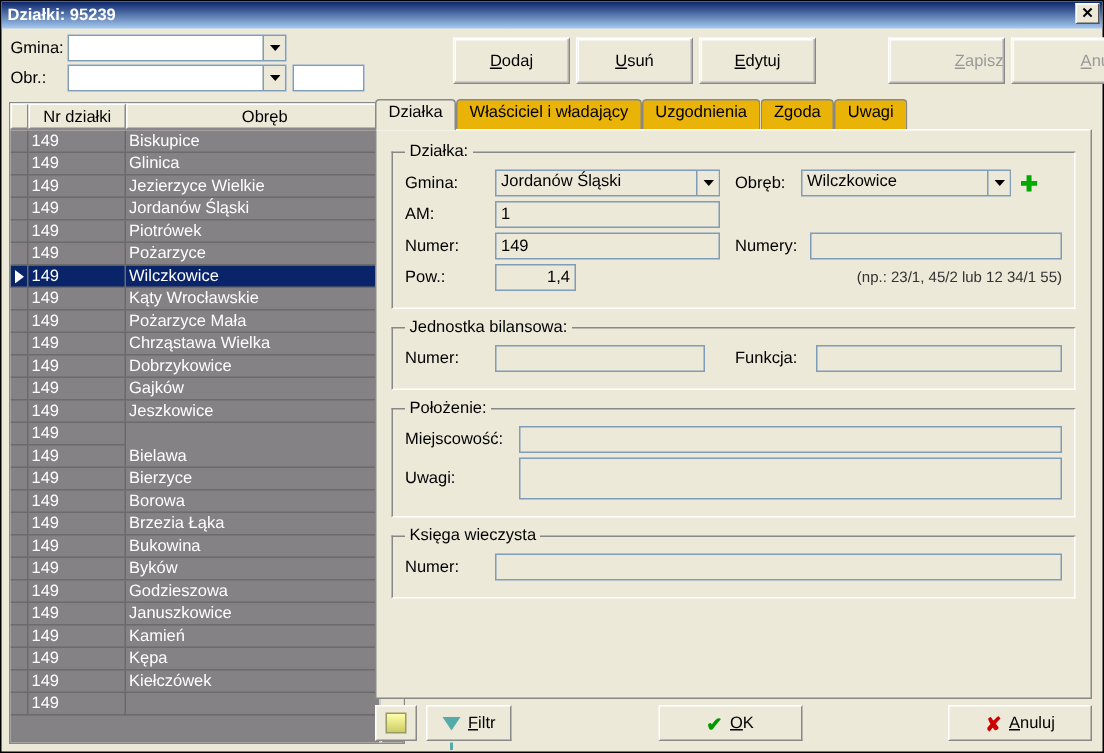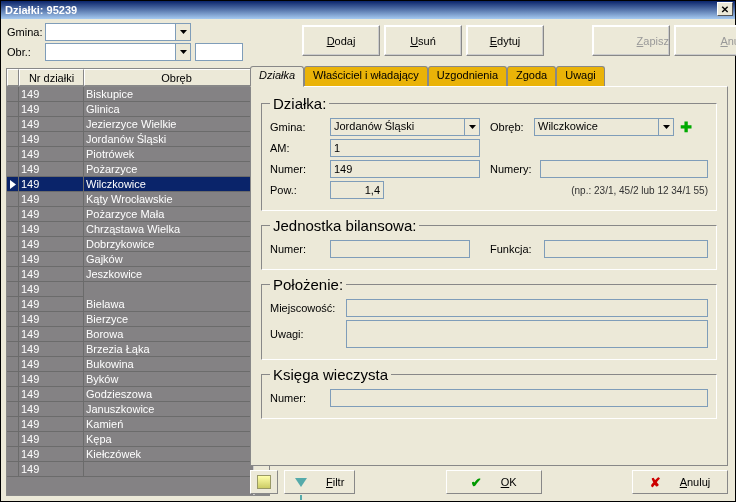--- a/index.html
+++ b/index.html
@@ -33,34 +33,34 @@
   .grid-body { position:absolute; top:18px; left:0; right:16px; bottom:0; overflow:hidden; background:#848284;}
   .grow { display:flex; height:15px; color:#fff;}
   .grow.selected { background:#0A246A;}
   .grow .rc0 { width:12px; border-right:1px solid #6b6b6b; border-bottom:1px solid #6b6b6b; display:flex;align-items:center;justify-content:center;}
   .grow .rc1 { width:65px; border-right:1px solid #6b6b6b; border-bottom:1px solid #6b6b6b; padding-left:2px; display:flex;align-items:center;}
   .grow .rc2 { flex:1; border-bottom:1px solid #6b6b6b; padding-left:2px; display:flex;align-items:center;}
   
   .rightpane { position:absolute; left:250px; top:66px; right:8px; bottom:38px; }
   .tabs { display:flex; height:20px; position:relative; z-index:2;}
   .tab { padding:2px 8px; border:1px solid #888; border-bottom:none; background:#eab308; margin-right:0px; position:relative; border-right-color:#888; border-top-left-radius:3px;border-top-right-radius:3px;}
-  .tab.active { background:#ECE9D8; font-weight:normal; border-bottom:1px solid #ECE9D8; margin-bottom:-1px; z-index:3;font-style:italic;}
+  .tab.active { background:#ECE9D8; font-weight:normal; border-bottom:1px solid #ECE9D8; margin-bottom:-1px; z-index:3;}
   .tabbody { border:1px solid #888; border-top-color:#fff; padding:8px 10px 6px 10px; height:380px; position:relative; background:#ECE9D8;}
   
   fieldset { border:1px solid #fff; border-top-color:#888; border-left-color:#888; padding:6px 8px 8px 8px; margin-bottom:6px; position:relative;}
-  fieldset legend { padding:0 3px; background:#ECE9D8; font-size:15px;}
+  fieldset legend { padding:0 3px; background:#ECE9D8; font-size:11px;}
   .frow { display:flex; align-items:center; margin-bottom:3px; gap:4px;}
   .frow label { width:56px;}
   .finput { height:18px; border:1px solid #7F9DB9; background:#ECE9D8; padding:1px 3px; display:flex;align-items:center;}
   .finput.white { background:#fff;}
   .note { font-size:10px; text-align:right; color:#333;}
   .plus { width:16px;height:16px; display:flex;align-items:center;justify-content:center; color:#0a0; font-weight:bold; font-size:14px;}
   
   .bottombar { position:absolute; left:250px; right:8px; bottom:6px; height:28px; display:flex; align-items:center; gap:6px;}
-  .bbtn { height:24px; border:1px solid #fff;border-right-color:#888;border-bottom-color:#888; background:#ECE9D8; display:flex;align-items:center;justify-content:center; padding:0 10px; gap:19px;}
+  .bbtn { height:24px; border:1px solid #fff;border-right-color:#888;border-bottom-color:#888; background:#ECE9D8; display:flex;align-items:center;justify-content:center; padding:0 10px; gap:5px;}
   .bbtn.icon { width:28px; padding:0;}
   .spacer { flex:1;}
   .chk { color:#090; font-weight:bold;font-size:13px;}
   .xmk { color:#c00; font-weight:bold;font-size:13px;}
   .funnel { width:0;height:0;border-left:6px solid transparent;border-right:6px solid transparent;border-top:9px solid #5aa; position:relative;}
   .funnel::after{content:"";position:absolute;left:-1px;top:8px;width:2px;height:5px;background:#5aa;}
   .avatar { width:14px;height:14px;background:linear-gradient(#ffa,#cc6);border:1px solid #996;}
 </style>
 </head>
 <body>

